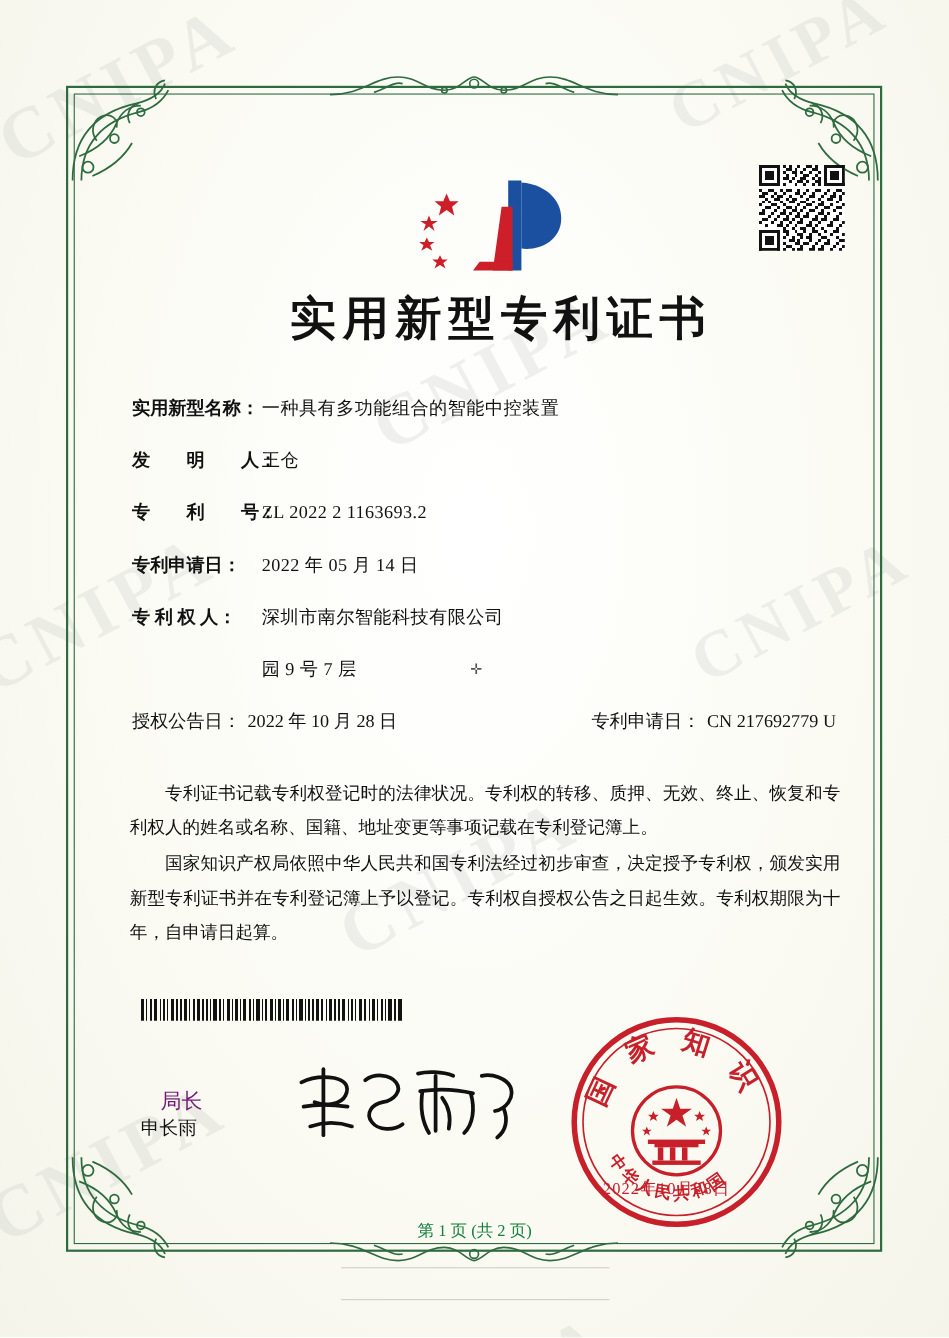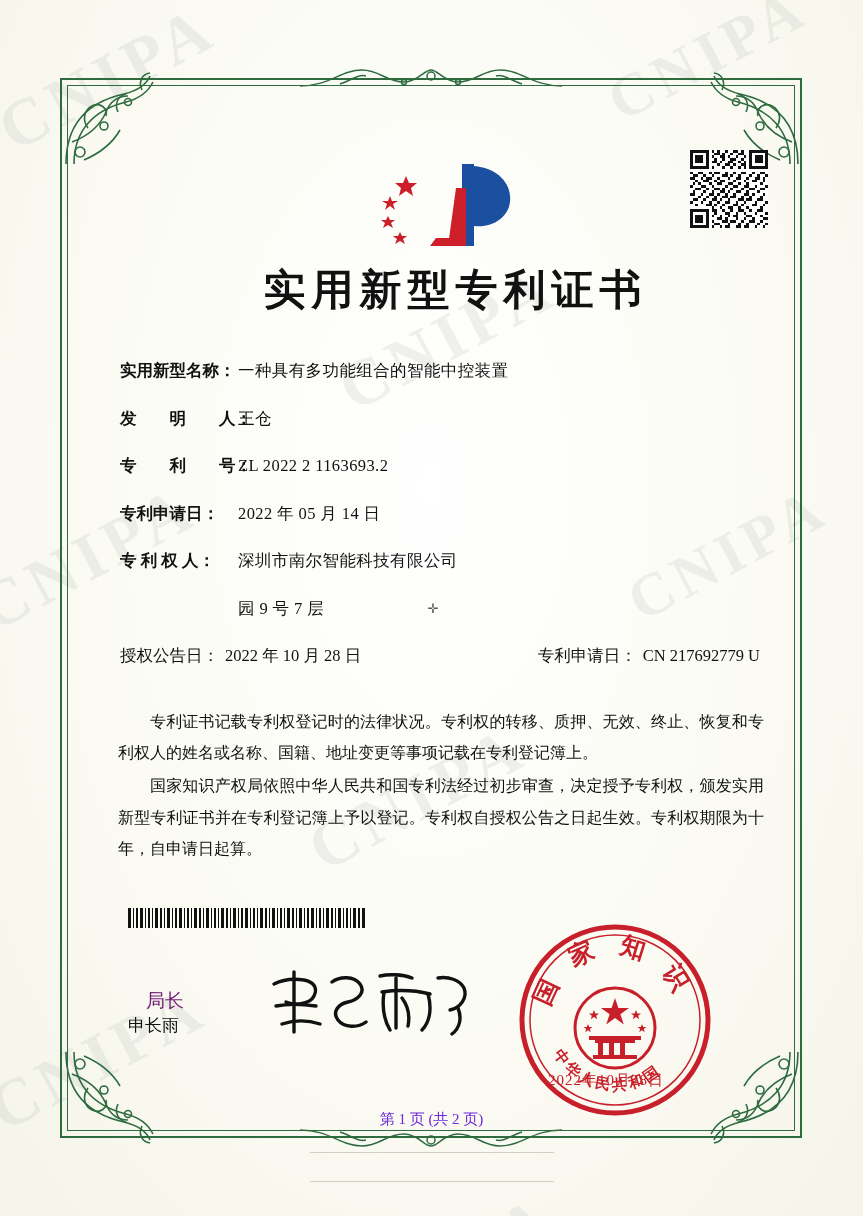--- a/index.html
+++ b/index.html
@@ -249,21 +249,21 @@
   }
 
   
   .page-num {
     position: absolute;
     left: 0;
     top: 1110px;
     width: 863px;
     text-align: center;
     font-size: 15px;
-    color: #6d28d9;
+    color: #15803d;
   }
   .footer-note {
     position: absolute;
     left: 0;
     top: 1158px;
     width: 863px;
     text-align: center;
     font-size: 15px;
     color: #222;
     letter-spacing: 1px;

